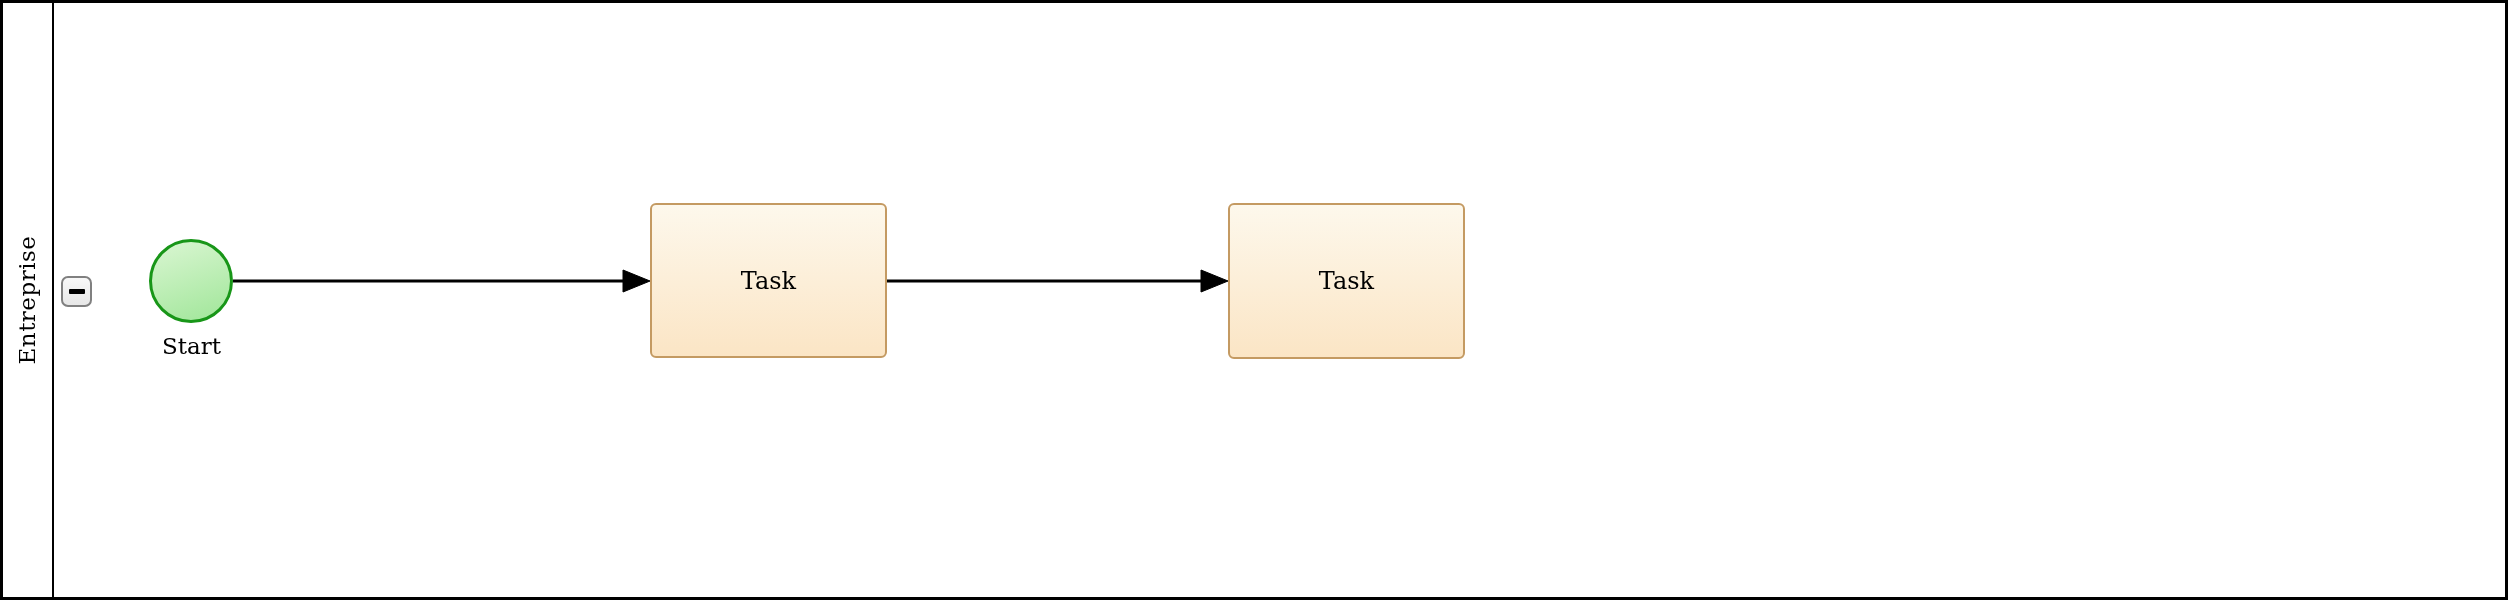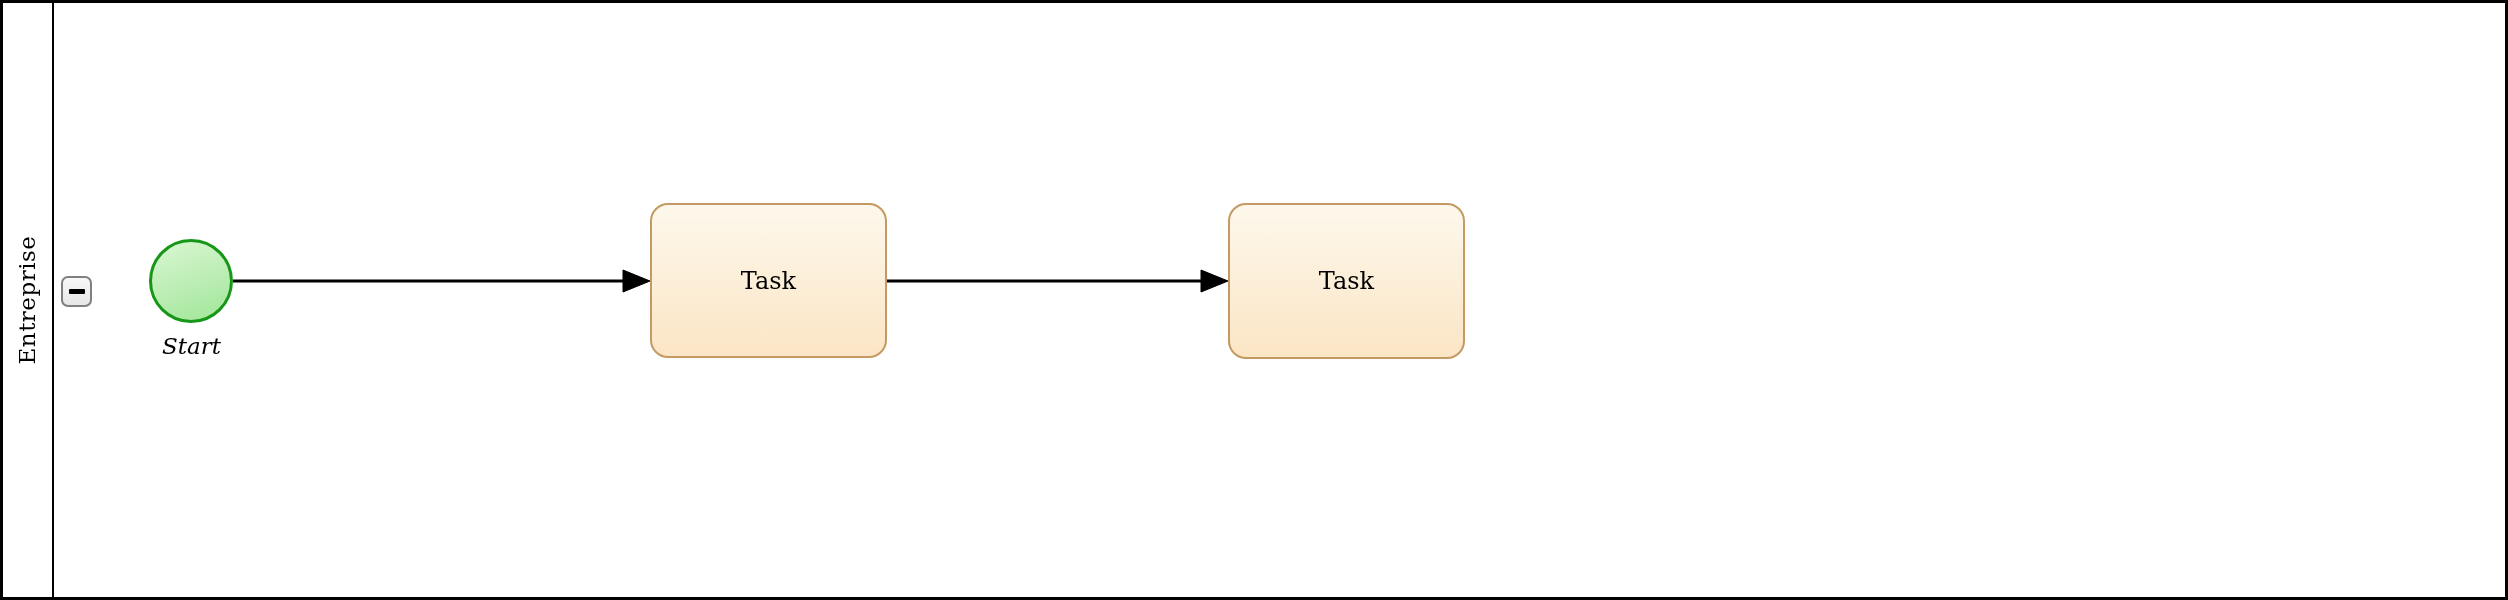--- a/index.html
+++ b/index.html
@@ -57,26 +57,26 @@
   }
   .start-event{
     position:absolute;left:146px;top:236px;width:84px;height:84px;
     border:3px solid var(--start-border);
     border-radius:50%;
     background:linear-gradient(160deg,var(--start-fill-top),var(--start-fill-bottom));
     box-sizing:border-box;
   }
   .start-label{
     position:absolute;left:116px;top:330px;width:145px;
-    text-align:center;font-size:23px;font-style:italic;
+    text-align:center;font-size:23px;
   }
   .task{
     position:absolute;width:237px;height:155px;
     border:2px solid var(--task-border);
-    border-radius:18px;
+    border-radius:6px;
     background:linear-gradient(to bottom,var(--task-fill-top),var(--task-fill-bottom));
     display:flex;align-items:center;justify-content:center;
     font-size:24px;
     box-sizing:border-box;
   }
   .task-1{left:647px;top:200px;}
   .task-2{left:1225px;top:200px;height:156px;}
   .flows{
     position:absolute;left:0;top:0;width:2502px;height:594px;
     pointer-events:none;

